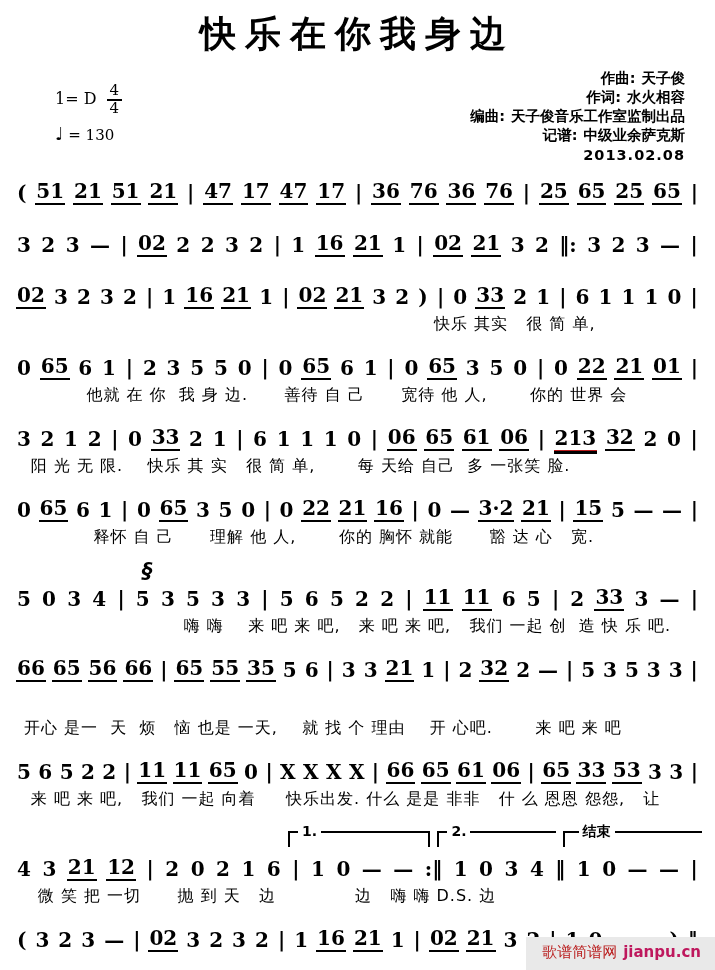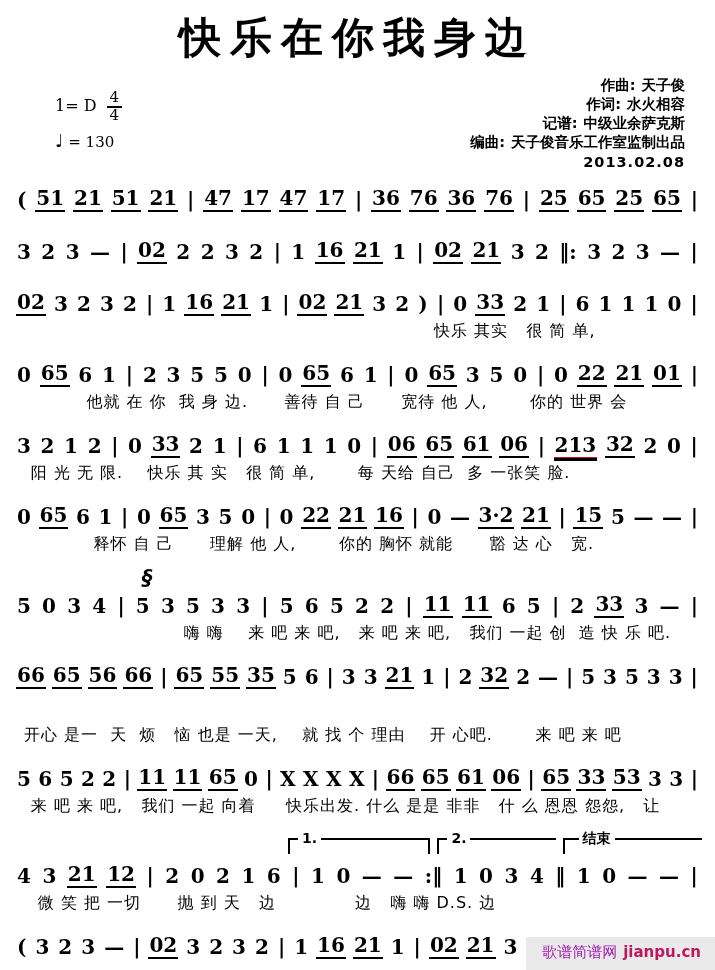--- a/index.html
+++ b/index.html
@@ -2,21 +2,21 @@
 <html><head>
 <meta charset="utf-8">
 <style>
   * { margin:0; padding:0; box-sizing:border-box; }
   html,body { width:715px; height:970px; background:#ffffff; overflow:hidden;
               font-family:"DejaVu Sans", sans-serif; color:#000; }
   .page { position:relative; width:715px; height:970px; background:#fff; }
 
   
   .title-row { text-align:center; padding-top:10px; }
-  .title { font-family:Liberation Sans, sans-serif; font-weight:700; font-size:42px;
+  .title { font-family:Liberation Sans, sans-serif; font-weight:700; font-size:36px;
            letter-spacing:9px; }
 
   
   .header { display:flex; justify-content:space-between; padding:10px 30px 2px 55px; }
   .meta { margin-top:14px; font-weight:400; font-size:16px;
           font-family:"DejaVu Serif", serif; }
   .meta-line { margin-bottom:6px; }
   .frac { display:inline-block; vertical-align:middle; text-align:center;
           line-height:1.05; margin-left:10px; font-size:15px; }
   .frac .den { border-top:2px solid #000; padding:0 3px; }
@@ -63,21 +63,21 @@
   .volta-seg .volta-label { position:absolute; top:-10px; left:8px; background:#fff;
                padding:0 4px; font-weight:700; font-size:14px; }
   .volta-1 { left:40%; width:20.5%; border-right:2px solid #000; }
   .volta-2 { left:61.5%; width:17%; }
   .volta-3 { left:79.5%; width:20%; }
   .volta-3 .volta-label { left:14px; }
 
   
   .watermark { position:absolute; right:0; bottom:0; background:#e9e9e9;
                padding:6px 14px 8px 16px; font-size:15px; }
-  .wm-site { color:#a21caf; margin-right:6px; }
+  .wm-site { color:#b91c1c; margin-right:6px; }
   .wm-domain { color:#be185d; font-weight:600; }
 </style>
 </head>
 <body>
 
 <div class="page">
 
   <div class="title-row">
     <span class="title">快乐在你我身边</span>
   </div>
@@ -94,24 +94,24 @@
     </div>
 
     <div class="credits">
       <div class="credit-row">
         <span class="credit-label">作曲:</span><span>天子俊</span>
       </div>
       <div class="credit-row">
         <span class="credit-label">作词:</span><span>水火相容</span>
       </div>
       <div class="credit-row">
+        <span class="credit-label">编曲:</span><span>天子俊音乐工作室监制出品</span>
+      </div>
+      <div class="credit-row">
         <span class="credit-label">记谱:</span><span>中级业余萨克斯</span>
-      </div>
-      <div class="credit-row">
-        <span class="credit-label">编曲:</span><span>天子俊音乐工作室监制出品</span>
       </div>
       <div class="date-row">2013.02.08</div>
     </div>
   </div>
 
   <div class="score" id="score">
       <div class="system sys1">
         <div class="notes-row">
           <span class="tok">(</span>
           <span class="tok u1">51</span>

